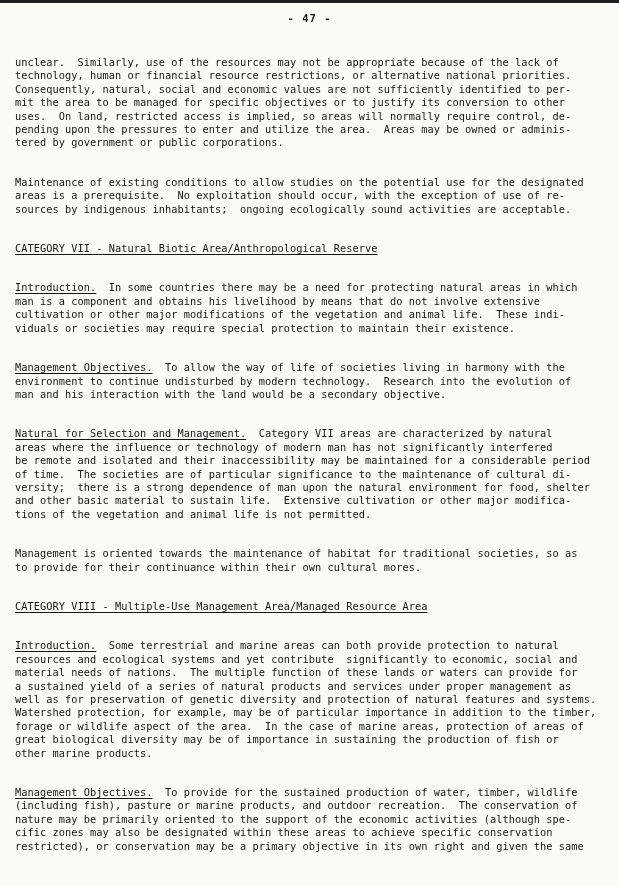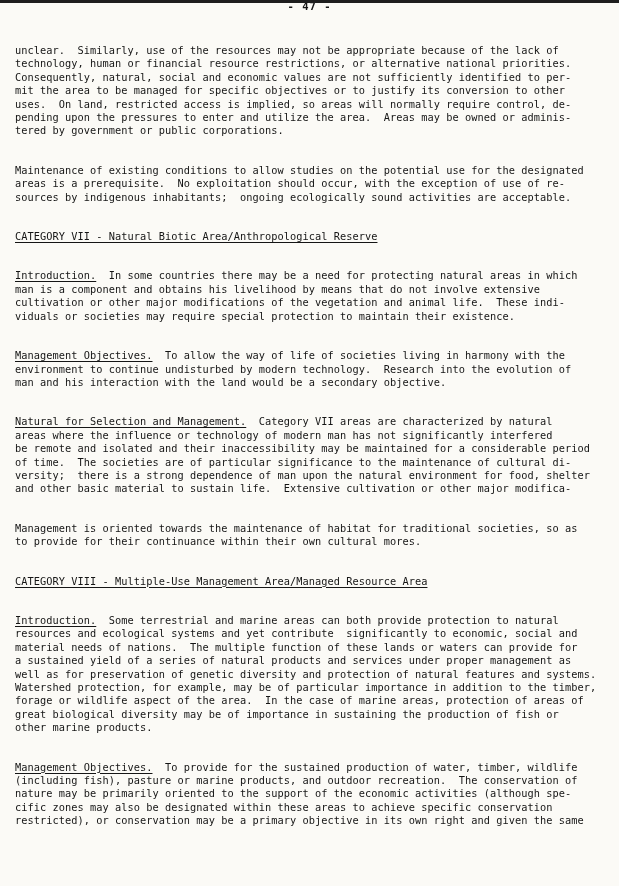--- a/index.html
+++ b/index.html
@@ -18,20 +18,21 @@
     color: #151515;
     box-sizing: border-box;
   }
   .scan-edge-top {
     position: absolute;
     top: 0; left: 0; right: 0;
     height: 3px;
     background: #1e1e1e;
   }
   .page-number {
+    padding-top: 12px;
     text-align: center;
     font-size: 10.5px;
     line-height: 13px;
     letter-spacing: 1px;
     font-weight: bold;
   }
   .doc-body {
     padding: 31px 16px 0 15px;
   }
   .block {
@@ -84,20 +85,21 @@
         <div class="line">environment to continue undisturbed by modern technology.  Research into the evolution of</div>
         <div class="line">man and his interaction with the land would be a secondary objective.</div>
       </div>
       <div class="block">
         <div class="line"><span class="u">Natural for Selection and Management.</span>  Category VII areas are characterized by natural</div>
         <div class="line">areas where the influence or technology of modern man has not significantly interfered</div>
         <div class="line">be remote and isolated and their inaccessibility may be maintained for a considerable period</div>
         <div class="line">of time.  The societies are of particular significance to the maintenance of cultural di-</div>
         <div class="line">versity;  there is a strong dependence of man upon the natural environment for food, shelter</div>
         <div class="line">and other basic material to sustain life.  Extensive cultivation or other major modifica-</div>
+        <div class="line">tions of the vegetation and animal life is not permitted.</div>
       </div>
       <div class="block">
         <div class="line">Management is oriented towards the maintenance of habitat for traditional societies, so as</div>
         <div class="line">to provide for their continuance within their own cultural mores.</div>
       </div>
       <div class="block">
         <div class="line"><span class="u">CATEGORY VIII - Multiple-Use Management Area/Managed Resource Area</span></div>
       </div>
       <div class="block">
         <div class="line"><span class="u">Introduction.</span>  Some terrestrial and marine areas can both provide protection to natural</div>

